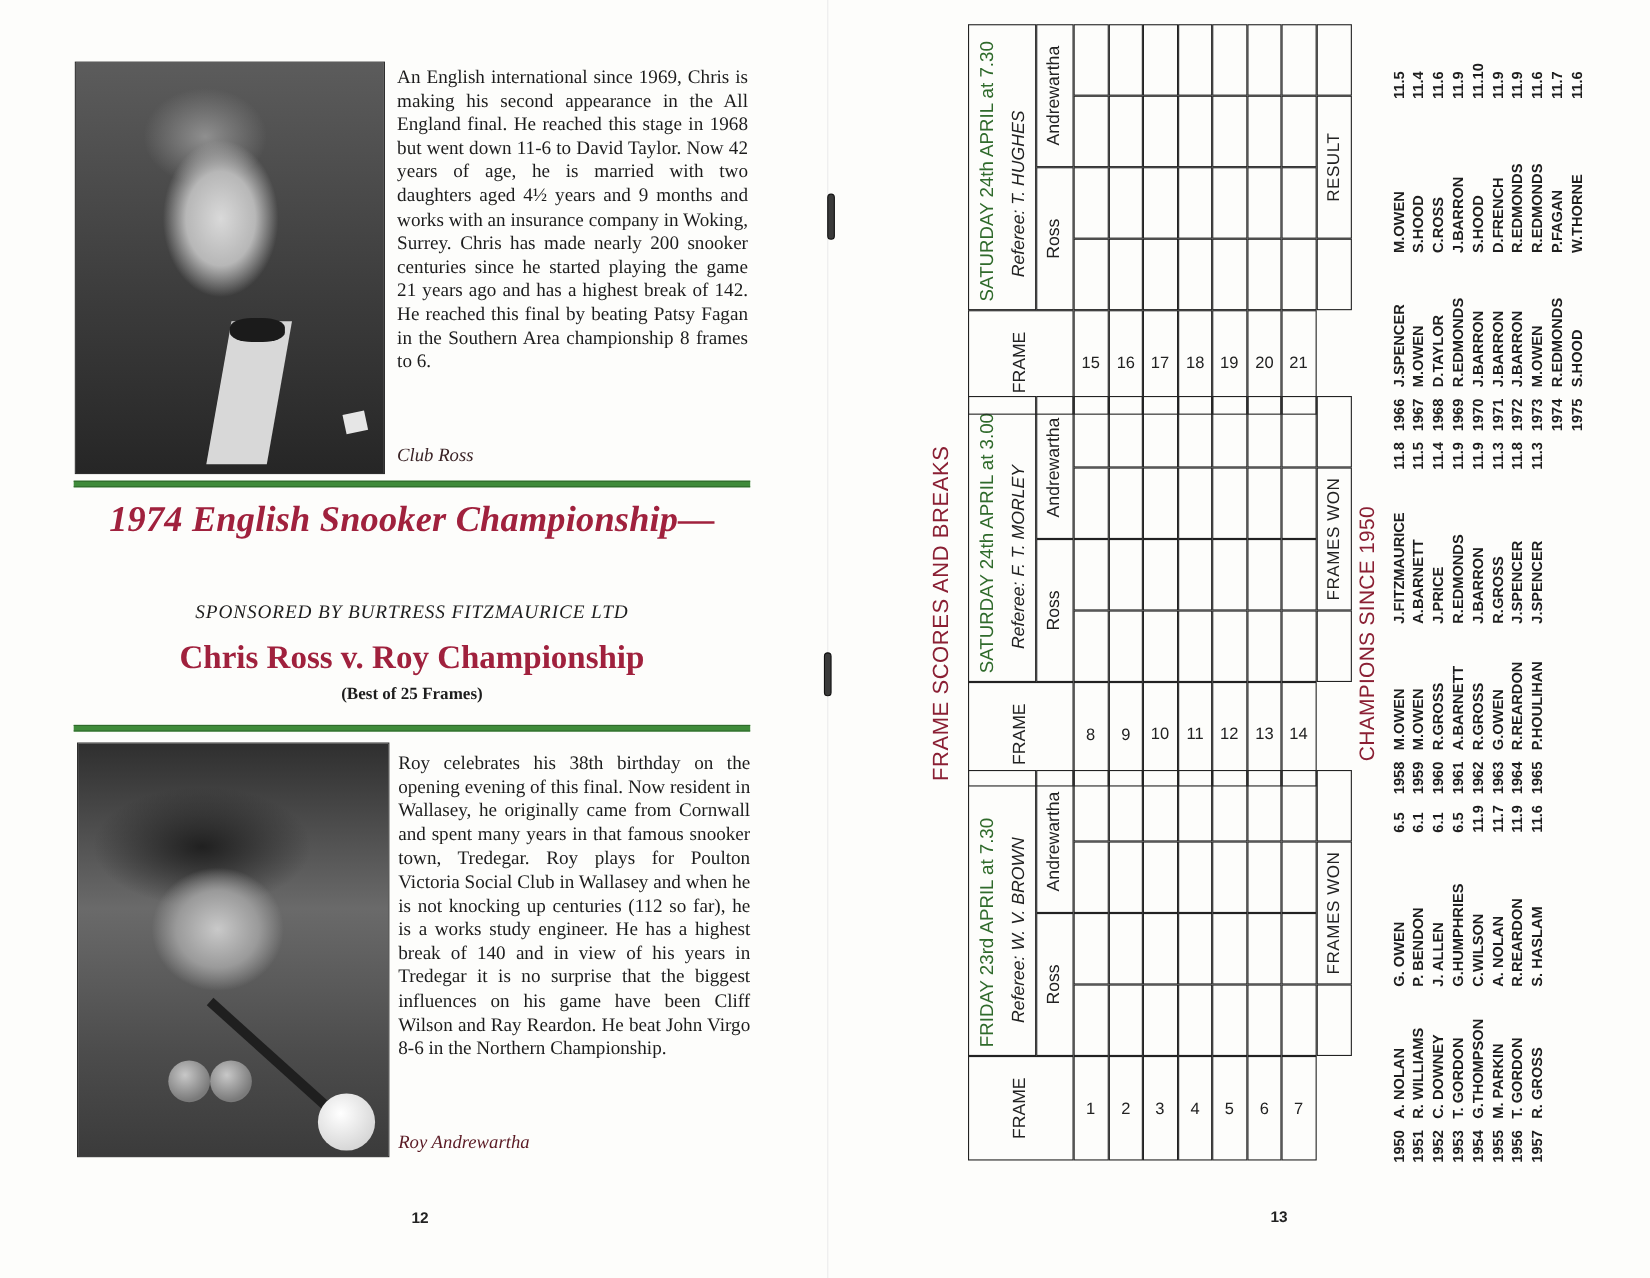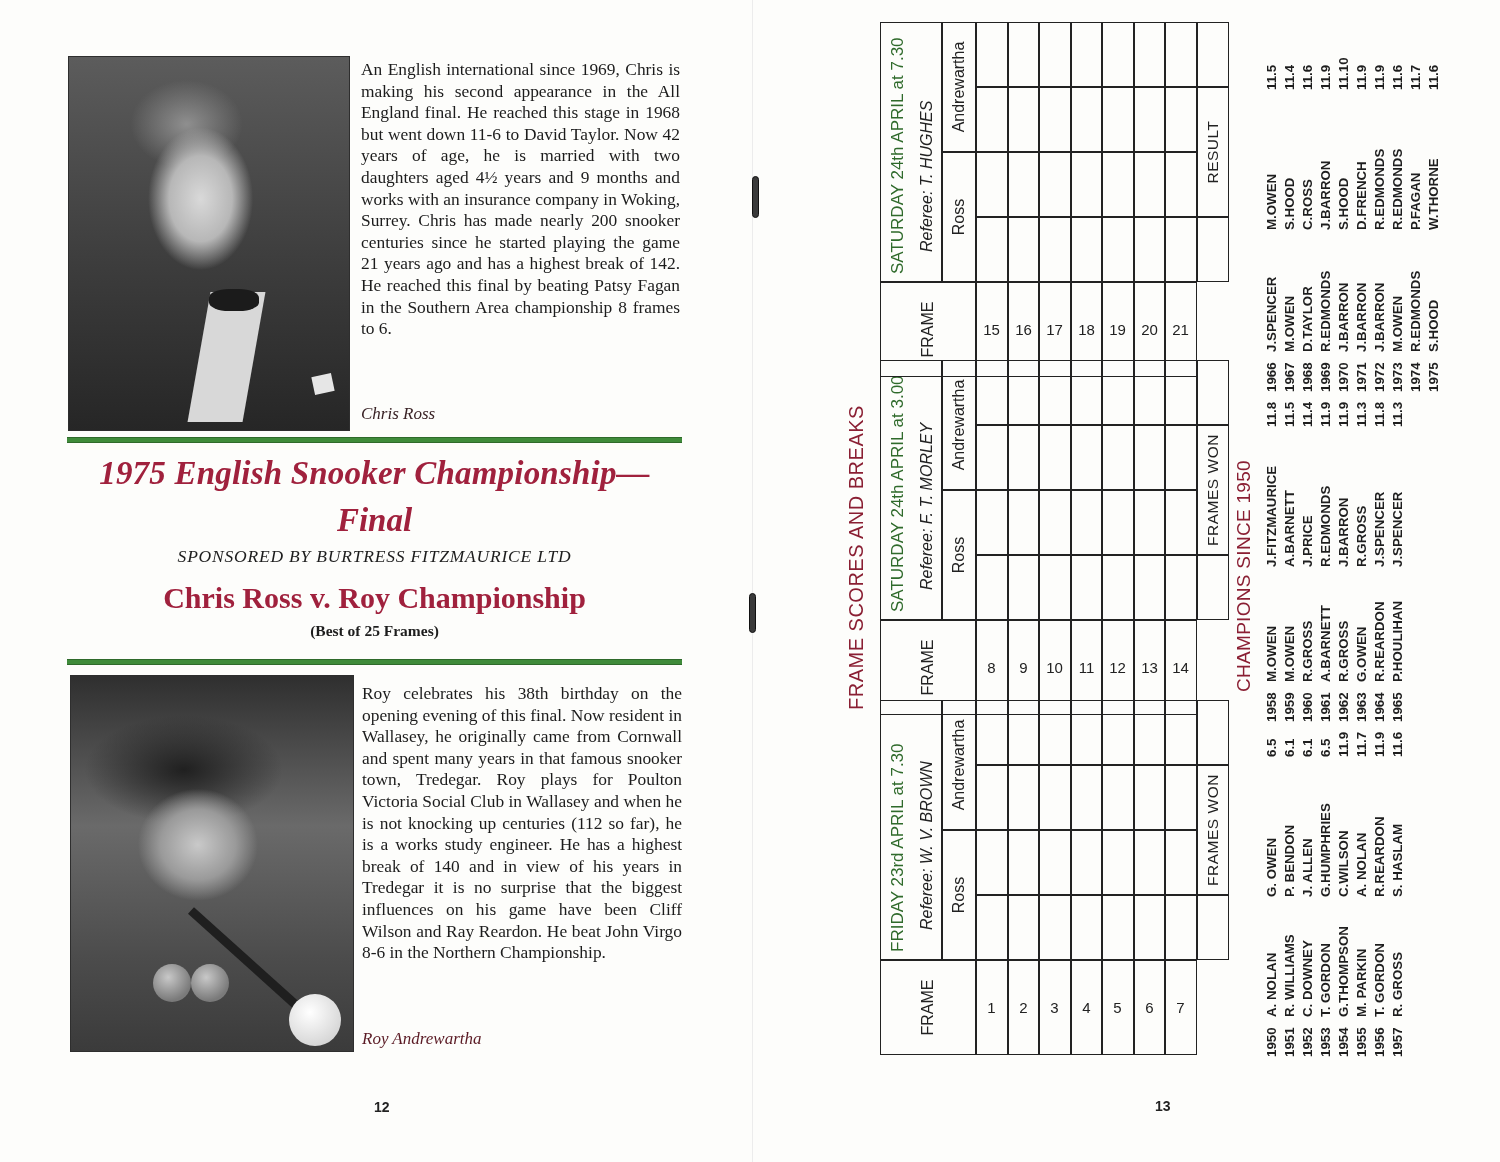--- a/index.html
+++ b/index.html
@@ -102,25 +102,24 @@
 <body>
 
 <div class="page-left">
 
   <div class="photo photo-ross" title="Portrait photo of Chris Ross in dinner jacket and bow tie">
     <div class="shirt"></div>
     <div class="bowtie"></div>
     <div class="hanky"></div>
   </div>
   <p class="bio bio-ross">An English international since 1969, Chris is making his second appearance in the All England final. He reached this stage in 1968 but went down 11-6 to David Taylor. Now 42 years of age, he is married with two daughters aged 4½ years and 9 months and works with an insurance company in Woking, Surrey. Chris has made nearly 200 snooker centuries since he started playing the game 21 years ago and has a highest break of 142. He reached this final by beating Patsy Fagan in the Southern Area championship 8 frames to 6.</p>
-  <div class="caption cap-ross">Chris Ross</div>
+  <div class="caption cap-ross">Club Ross</div>
 
   <div class="rule rule-top"></div>
-  <div class="title title-main">1975 English Snooker Championship—</div>
-  <div class="title title-final">Final</div>
+  <div class="title title-main">1974 English Snooker Championship—</div>
   <div class="sponsor">SPONSORED BY BURTRESS FITZMAURICE LTD</div>
   <div class="matchup">Chris Ross v. Roy Championship</div>
   <div class="bestof">(Best of 25 Frames)</div>
   <div class="rule rule-bottom"></div>
 
   <div class="photo photo-roy" title="Photo of Roy Andrewartha cueing over a snooker table">
     <div class="ball b1"></div>
     <div class="ball b2"></div>
     <div class="cue"></div>
     <div class="cue-ball"></div>

